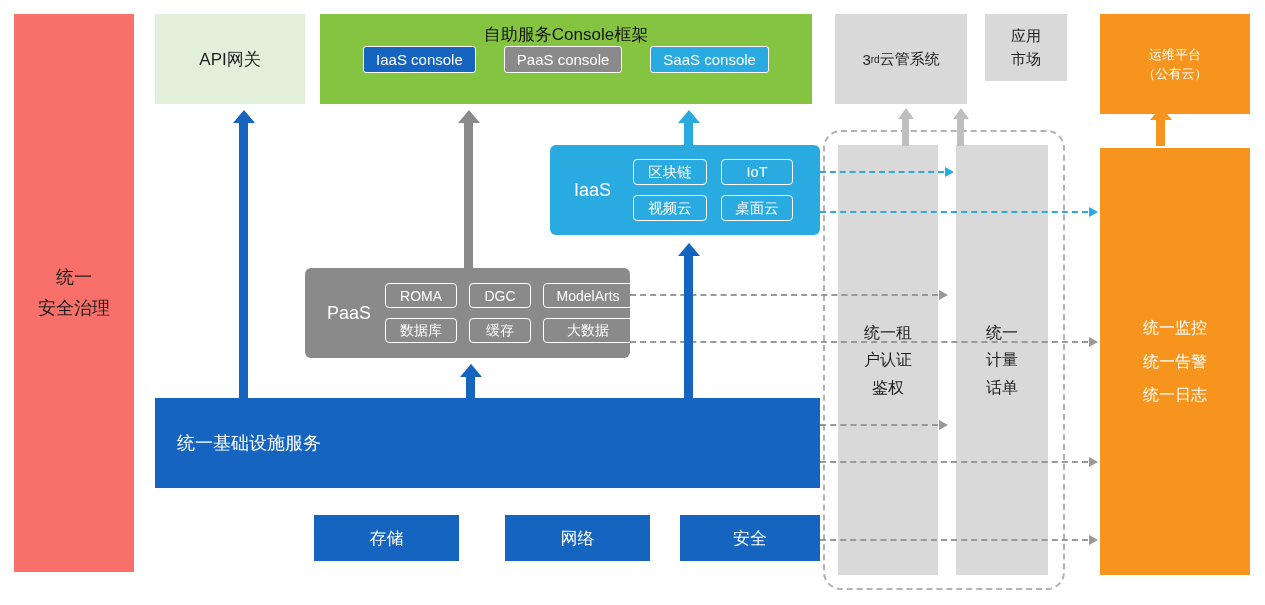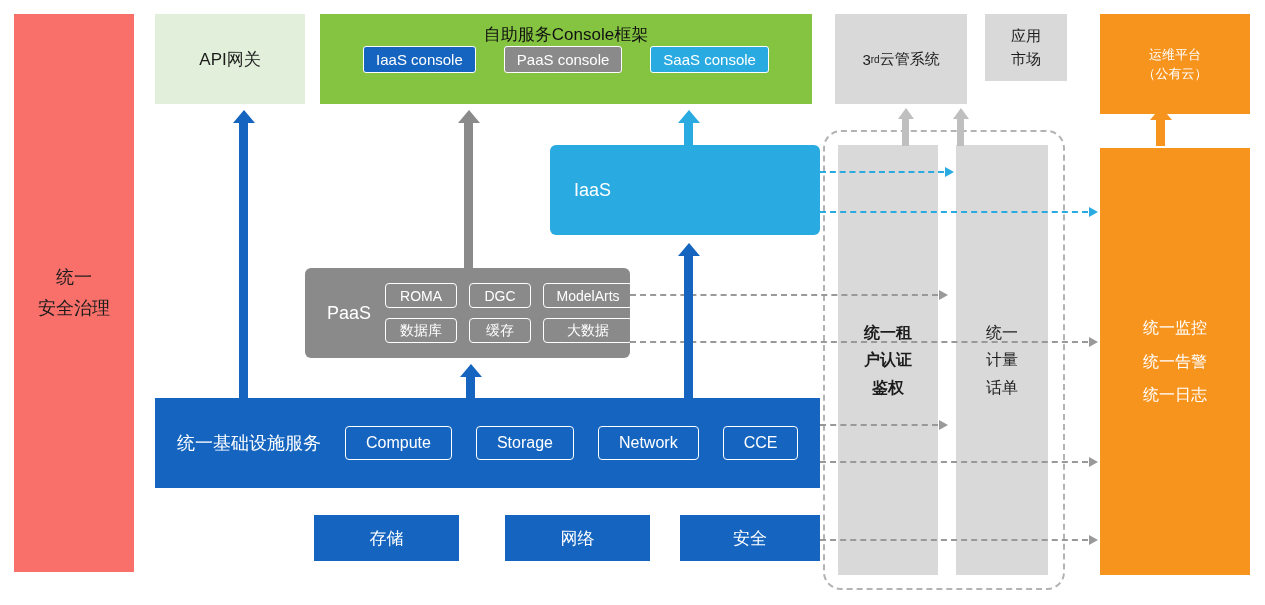--- a/index.html
+++ b/index.html
@@ -102,51 +102,51 @@
   </div>
 
   <div class="box bg-lgray multiline" style="left:985px; top:14px; width:82px; height:67px; font-size:15px; line-height:1.5;">应用
 市场</div>
 
   <div class="box bg-orange multiline white" style="left:1100px; top:14px; width:150px; height:100px; font-size:13px; line-height:1.5;">运维平台
 （公有云）</div>
 
   <div class="box bg-cyan rounded left" style="left:550px; top:145px; width:270px; height:90px; padding-left:24px; gap:22px;">
     <div class="layer-label">IaaS</div>
+    <div class="grid2">
+      <div class="chip">区块链</div>
+      <div class="chip">IoT</div>
+      <div class="chip">视频云</div>
+      <div class="chip">桌面云</div>
+    </div>
   </div>
 
   <div class="box bg-gray rounded left" style="left:305px; top:268px; width:325px; height:90px; padding-left:22px; gap:14px;">
     <div class="layer-label">PaaS</div>
     <div class="grid3">
       <div class="chip">ROMA</div>
       <div class="chip">DGC</div>
       <div class="chip">ModelArts</div>
       <div class="chip">数据库</div>
       <div class="chip">缓存</div>
       <div class="chip">大数据</div>
     </div>
   </div>
 
   <div class="box bg-blue left" style="left:155px; top:398px; width:665px; height:90px; padding-left:22px; gap:24px;">
     <div class="layer-label">统一基础设施服务</div>
-    <div class="iaas-chips">
-      <div class="chip iaas-chip">Compute</div>
-      <div class="chip iaas-chip">Storage</div>
-      <div class="chip iaas-chip">Network</div>
-      <div class="chip iaas-chip">CCE</div>
-    </div>
   </div>
 
   <div class="box bg-blue white" style="left:314px; top:515px; width:145px; height:46px; font-size:17px;">存储</div>
   <div class="box bg-blue white" style="left:505px; top:515px; width:145px; height:46px; font-size:17px;">网络</div>
   <div class="box bg-blue white" style="left:680px; top:515px; width:140px; height:46px; font-size:17px;">安全</div>
 
   <div class="dashed-group" style="left:823px; top:130px; width:242px; height:460px;"></div>
 
-  <div class="box bg-lgray multiline" style="left:838px; top:145px; width:100px; height:430px; font-size:16px; line-height:1.7;font-weight:bold;">统一租
+  <div class="box bg-lgray multiline" style="left:838px; top:145px; width:100px; height:430px; font-size:16px; line-height:1.7;">统一租
 户认证
 鉴权</div>
 
   <div class="box bg-lgray multiline" style="left:956px; top:145px; width:92px; height:430px; font-size:16px; line-height:1.7;">统一
 计量
 话单</div>
 
   <div class="box bg-orange multiline white" style="left:1100px; top:148px; width:150px; height:427px; font-size:16px; line-height:2.1;">统一监控
 统一告警
 统一日志</div>

